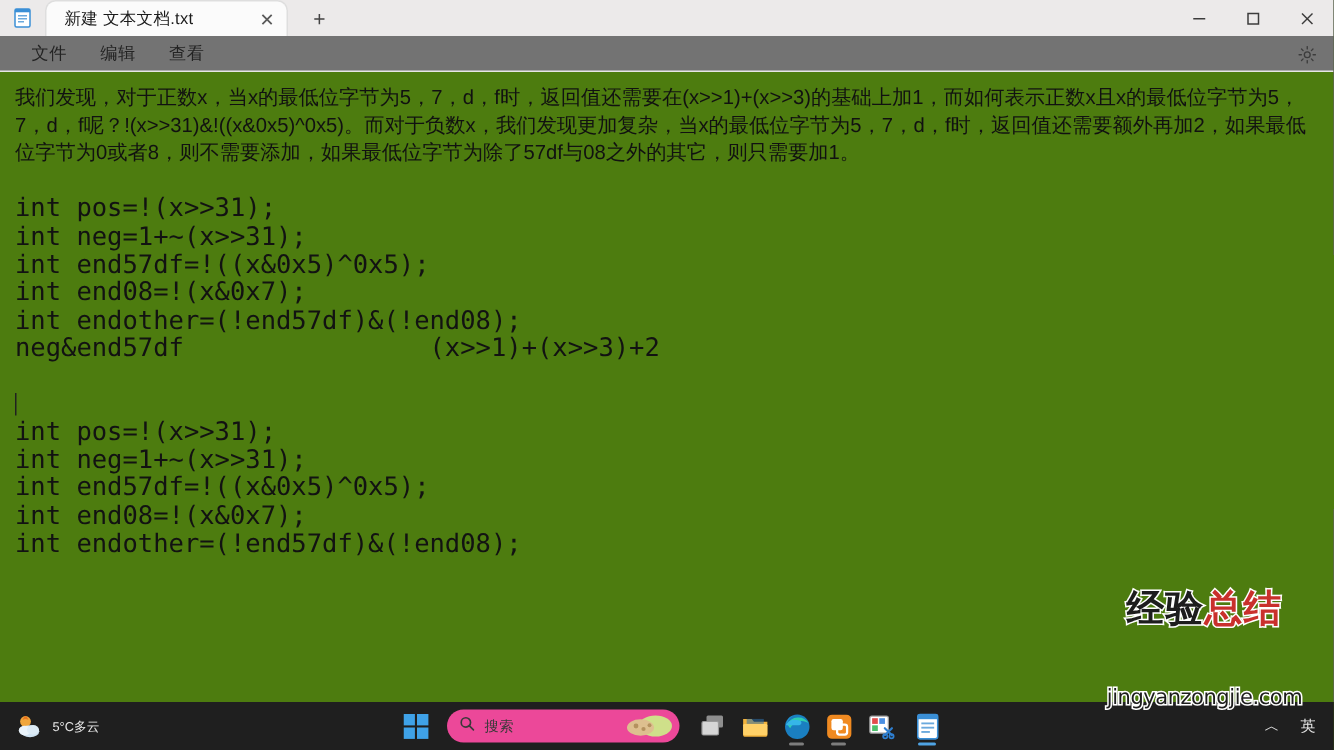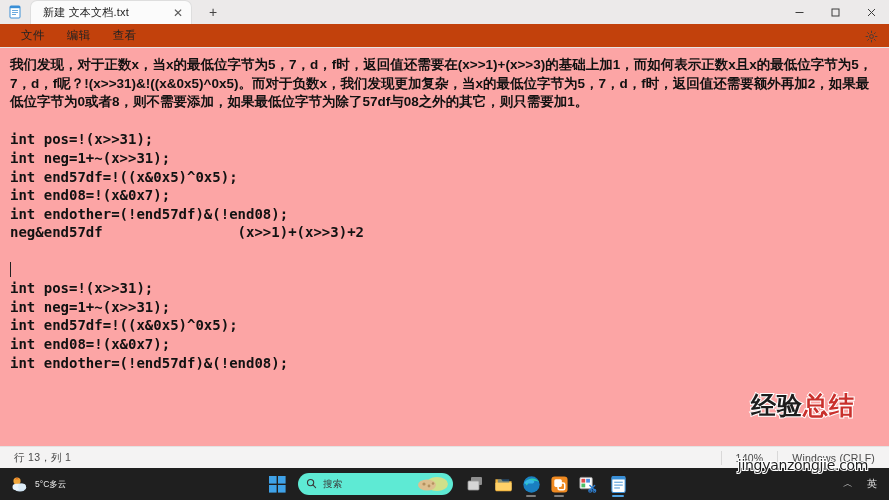--- a/index.html
+++ b/index.html
@@ -69,21 +69,21 @@
   .wc {
     width: 36px; height: 24px;
     display: flex; align-items: center; justify-content: center;
     color: #3c3c3c; font-size: 10px; line-height: 1;
   }
   .wc.close-btn { font-size: 12px; }
 
   
   .menubar {
     height: 24px; min-height: 24px;
-    background: #c2410c;
+    background: #737373;
     display: flex; align-items: center;
     padding-left: 12px;
     position: relative;
     border-bottom: 1px solid #e6e5e5;
   }
   .menu-item {
     font-size: 11.5px; color: #232323;
     padding: 2px 9px; margin-right: 4px;
     border-radius: 3px;
     letter-spacing: .4px;
@@ -91,41 +91,40 @@
   .gear {
     position: absolute; right: 8px; top: 2px;
     width: 20px; height: 20px;
     display: flex; align-items: center; justify-content: center;
     color: #3c3c3c;
   }
 
   
   .editor-wrap {
     flex: 1; position: relative;
-    background: #fca5a5;
+    background: #4d7c0f;
     overflow: hidden;
-    font-weight: bold;
   }
   .editor {
     position: absolute; inset: 0;
     padding: 8px 12px 0 10px;
     overflow: hidden;
   }
   .para {
     font-family: "Liberation Sans", "DejaVu Sans", sans-serif;
     font-size: 13.5px;
     line-height: 18.6px;
     color: #111;
     white-space: pre-wrap;
     word-break: break-all;
     letter-spacing: 0;
   }
   .code {
     font-family: "DejaVu Sans Mono", "Liberation Mono", monospace;
-    font-size: 14px;
+    font-size: 17px;
     line-height: 18.6px;
     color: #121212;
     white-space: pre;
   }
   .blankline { height: 18.6px; position: relative; }
   .caret {
     position: absolute; left: 0; top: 1px;
     width: 1px; height: 15px; background: #202020;
   }
 
@@ -166,21 +165,21 @@
   .tb-center {
     position: absolute; left: 262px;
     display: flex; align-items: center; gap: 0px;
   }
   .start-btn {
     width: 30px; height: 30px;
     display: flex; align-items: center; justify-content: center;
   }
   .searchbox {
     width: 155px; height: 22px;
-    background: #5eead4;
+    background: #ec4899;
     border-radius: 11px;
     display: flex; align-items: center;
     padding: 0 8px; gap: 6px;
     margin-left: 6px; margin-right: 8px;
     position: relative; overflow: hidden;
   }
   .search-ph { font-size: 9.5px; color: #3a3a3a; letter-spacing: .3px; }
   .search-deco {
     position: absolute; right: 6px; top: 3px;
     width: 32px; height: 16px;
@@ -331,27 +330,20 @@
 
         <div class="code">int pos=!(x&gt;&gt;31);</div>
         <div class="code">int neg=1+~(x&gt;&gt;31);</div>
         <div class="code">int end57df=!((x&amp;0x5)^0x5);</div>
         <div class="code">int end08=!(x&amp;0x7);</div>
         <div class="code">int endother=(!end57df)&amp;(!end08);</div>
 
       </div>
     </div>
 
-    <div class="statusbar">
-      <div class="sb-left">行 13，列 1</div>
-      <div class="sb-right">
-        <div class="sb-cell">140%</div>
-        <div class="sb-cell">Windows (CRLF)</div>
-      </div>
-    </div>
   </div>
 
   <div class="taskbar">
 
     <div class="weather">
       <div class="weather-ico">
         <svg width="20" height="20" viewBox="0 0 20 20">
           <circle cx="7" cy="7" r="3.6" fill="#f0a63c"></circle>
           <path d="M5 6 Q7 1 9 6 Q7 4.5 5 6Z" fill="#e8741f"></path>
           <ellipse cx="10" cy="13.5" rx="6.2" ry="4" fill="#cfe3f2"></ellipse>

